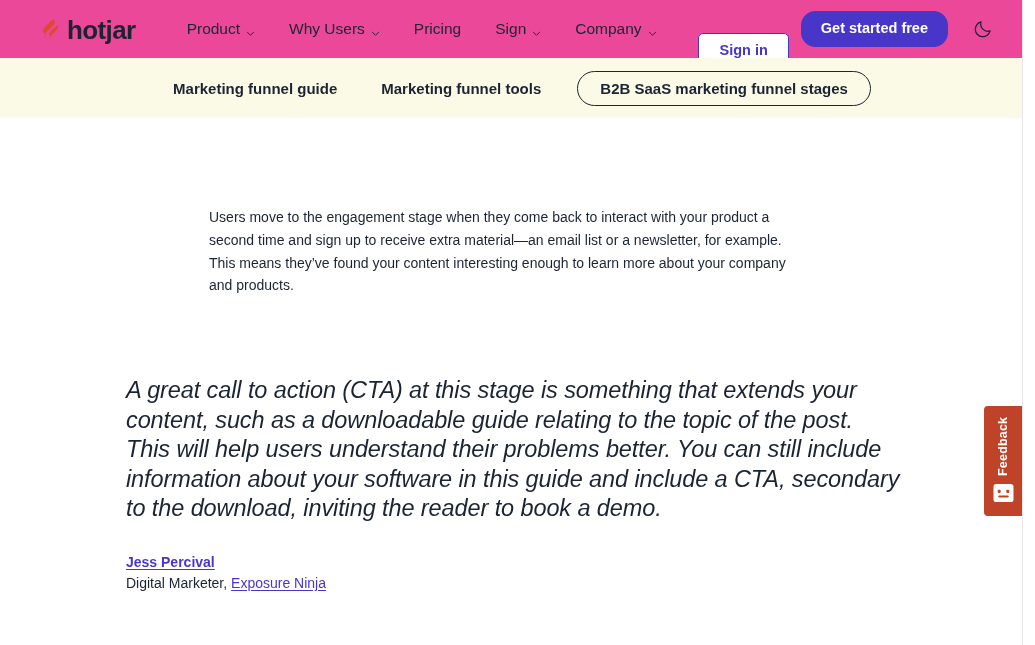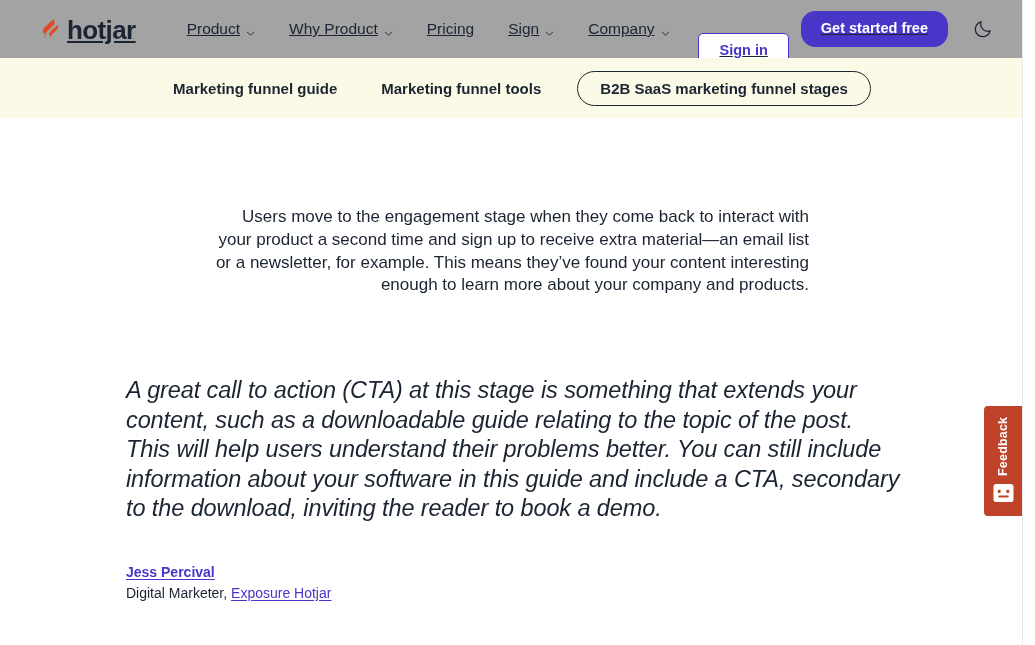--- a/index.html
+++ b/index.html
@@ -25,26 +25,25 @@
     background: #ffffff;
     overflow: hidden;
   }
 
   
   .topnav {
     position: absolute;
     top: 0; left: 0;
     width: 1022px;
     height: 58px;
-    background: #a3a3a3;
+    background: #ec4899;
     display: flex;
     align-items: center;
     padding-left: 40px;
     padding-right: 20px;
-    text-decoration: underline;
   }
 
   .logo {
     display: flex;
     align-items: center;
     gap: 6px;
     cursor: pointer;
     margin-right: 34px;
   }
   .logo-mark {
@@ -172,24 +171,23 @@
     font-weight: 700;
     color: #1b2432;
     letter-spacing: -0.1px;
   }
 
   .body-para {
     position: absolute;
     left: 209px;
     top: 88px;
     width: 600px;
-    font-size: 17px;
+    font-size: 14px;
     line-height: 22.8px;
     color: #1b2432;
-    text-align: right;
   }
 
   .pullquote {
     position: absolute;
     left: 126px;
     top: 258px;
     width: 775px;
     font-size: 23.5px;
     font-style: italic;
     line-height: 29.5px;
@@ -206,21 +204,20 @@
     color: #1b2432;
   }
   .attr-name {
     display: inline-block;
     font-weight: 700;
     font-size: 14px;
     color: #4836c9;
     text-decoration: underline;
     text-underline-offset: 2px;
     cursor: pointer;
-    margin-top: 10px;
   }
   .attr-role { font-size: 14px; color: #1b2432; }
   .attr-company {
     color: #4836c9;
     text-decoration: underline;
     text-underline-offset: 2px;
     cursor: pointer;
   }
 
   
@@ -299,21 +296,21 @@
       <span class="nav-link">
         <span>Product</span>
         <span class="chev">
           <svg width="9" height="9" viewBox="0 0 10 10">
               <path d="M1.5 3.5 L5 7 L8.5 3.5" stroke="#1b2432" stroke-width="1" fill="none" stroke-linecap="round"></path>
             </svg>
         </span>
       </span>
 
       <span class="nav-link">
-        <span>Why Product</span>
+        <span>Why Users</span>
         <span class="chev">
           <svg width="9" height="9" viewBox="0 0 10 10">
               <path d="M1.5 3.5 L5 7 L8.5 3.5" stroke="#1b2432" stroke-width="1" fill="none" stroke-linecap="round"></path>
             </svg>
         </span>
       </span>
 
       <span class="nav-link">
         <span>Pricing</span>
       </span>
@@ -359,21 +356,21 @@
 
     <p class="body-para">Users move to the engagement stage when they come back to interact with your product a second time and sign up to receive extra material—an email list or a newsletter, for example. This means they’ve found your content interesting enough to learn more about your company and products.</p>
 
     <blockquote class="pullquote">A great call to action (CTA) at this stage is something that extends your content, such as a downloadable guide relating to the topic of the post. This will help users understand their problems better. You can still include information about your software in this guide and include a CTA, secondary to the download, inviting the reader to book a demo.</blockquote>
 
     <div class="attribution">
       <div>
         <a class="attr-name">Jess Percival</a>
       </div>
       <div>
-        <span class="attr-role">Digital Marketer, </span><a class="attr-company">Exposure Hotjar</a>
+        <span class="attr-role">Digital Marketer, </span><a class="attr-company">Exposure Ninja</a>
       </div>
     </div>
   </div>
 
   <div class="feedback-tab">
     <span class="feedback-label">Feedback</span>
     <span class="feedback-icon">
       <svg width="21" height="20" viewBox="0 0 22 21">
         <rect x="0.5" y="1" width="21" height="19" rx="3" fill="#ffffff"></rect>
         <rect x="5" y="7" width="3" height="3.4" rx="1" fill="#bf4328"></rect>

